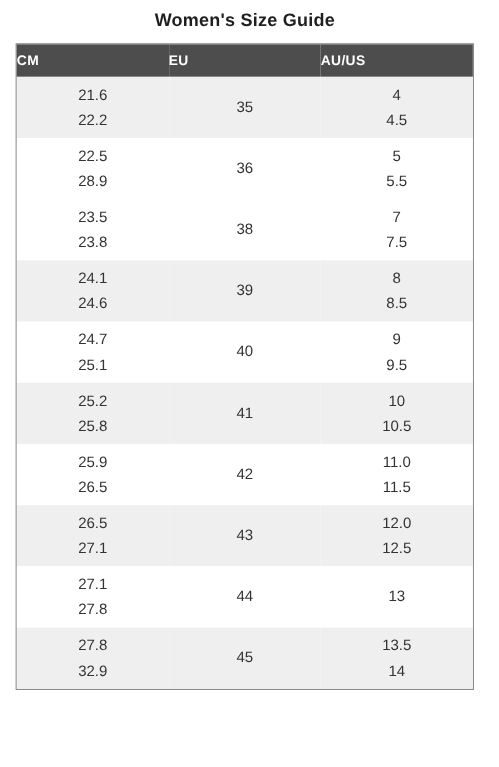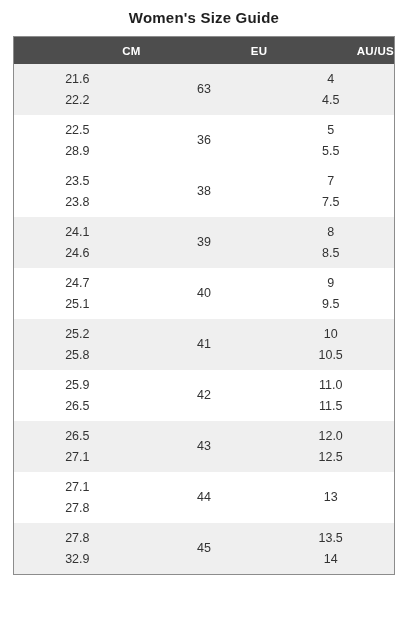--- a/index.html
+++ b/index.html
@@ -46,21 +46,21 @@
   }
 
   table.size-table thead th {
     background: #4d4d4d;
     color: #ffffff;
     font-size: 11.5px;
     font-weight: bold;
     letter-spacing: 0.3px;
     height: 27px;
     padding: 0;
-    text-align: right;
+    text-align: left;
     vertical-align: middle;
   }
 
   table.size-table tbody tr { height: 51px; margin-left: 40px; }
   table.size-table tbody tr.shade td { background: #efefef; }
   table.size-table tbody tr.plain td { background: #ffffff; }
 
   table.size-table tbody td {
     padding: 0;
     font-size: 12.5px;
@@ -105,21 +105,21 @@
         <tr>
           <th>CM</th>
           <th>EU</th>
           <th>AU/US</th>
         </tr>
       </thead>
       <tbody>
           <tr class="shade">
             <td><span class="cm-stack"><span>21.6</span><span>22.2</span></span></td>
             <td>
-              <span class="eu-val">63</span>
+              <span class="eu-val">35</span>
             </td>
             <td>
               <span class="au-stack">
                 <span>4</span>
                 <span>4.5</span>
               </span>
             </td>
           </tr>
           <tr class="plain">
             <td><span class="cm-stack"><span>22.5</span><span>28.9</span></span></td>

